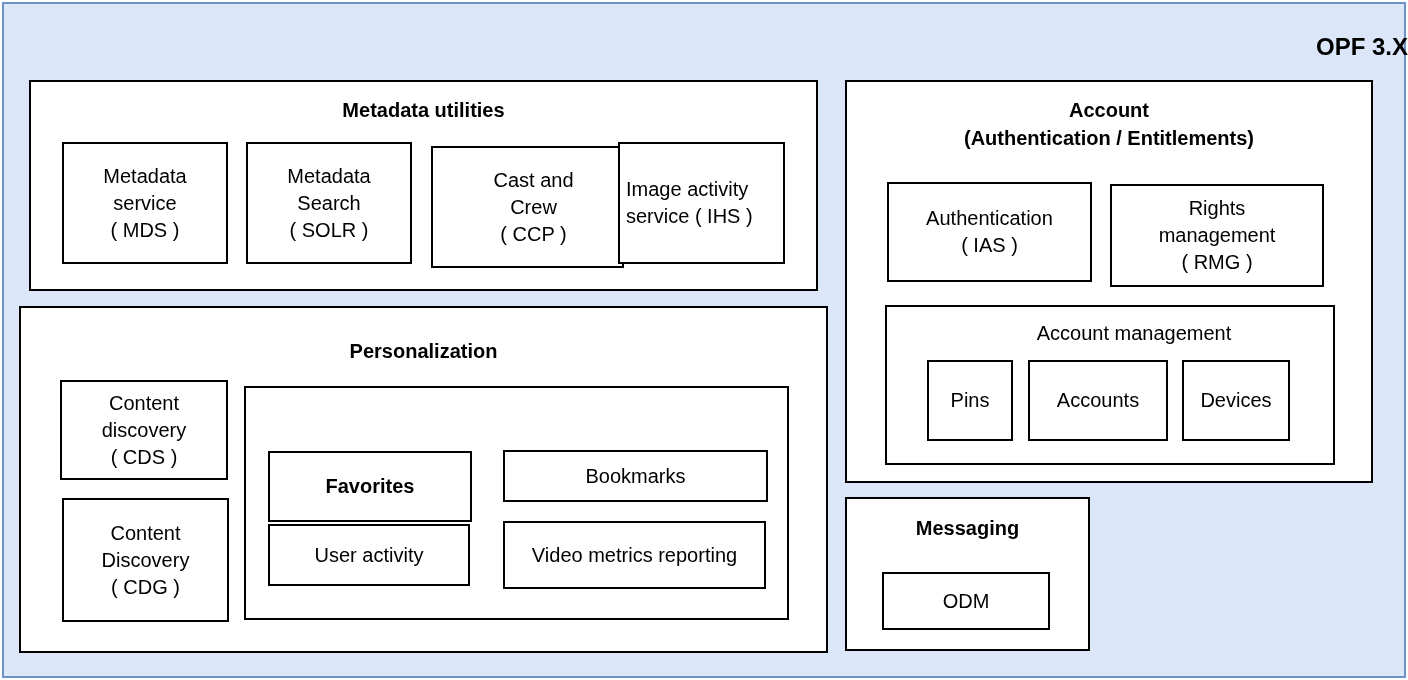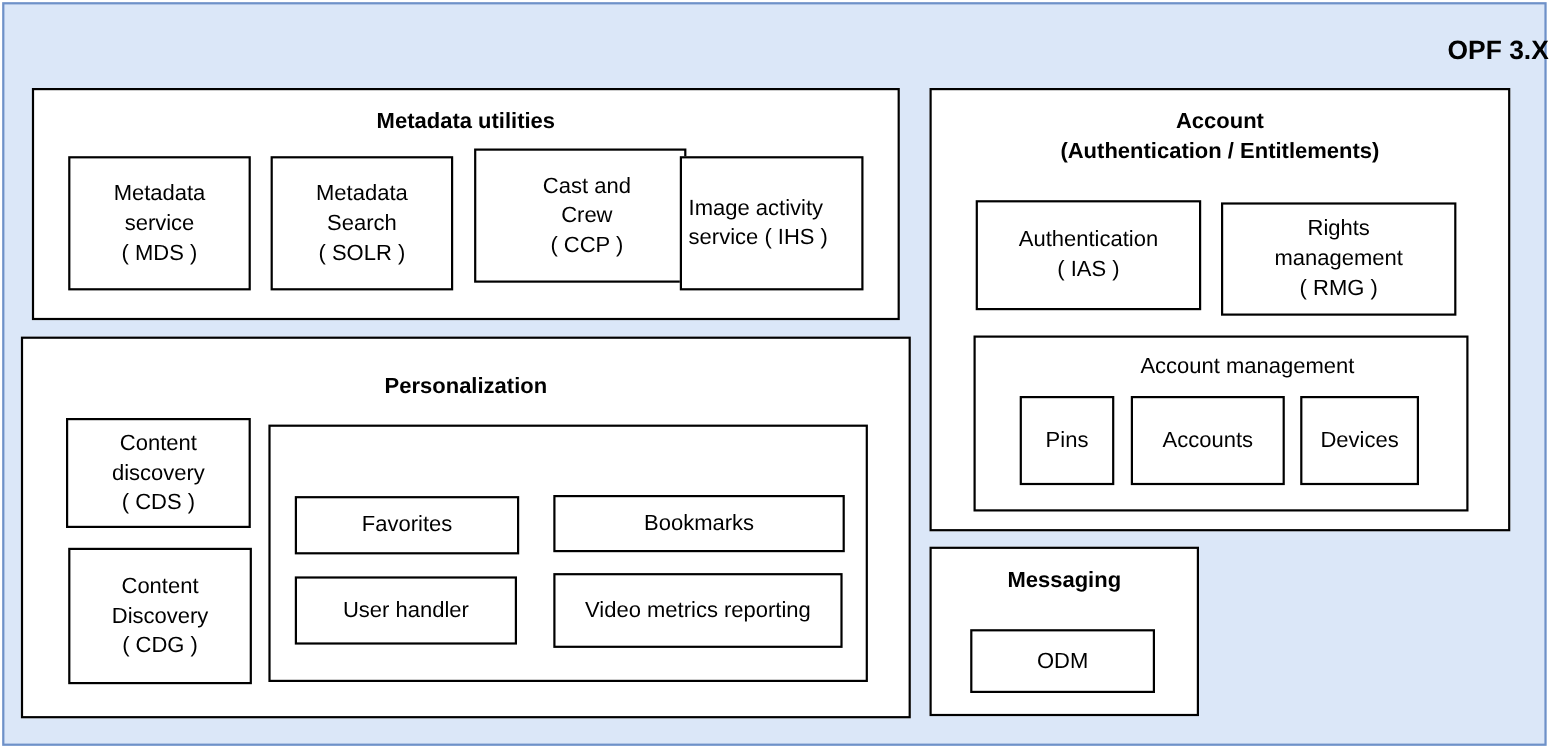--- a/index.html
+++ b/index.html
@@ -87,21 +87,21 @@
     <div class="box" style="left:31px; top:60px; width:166px; height:122px;">
       <span class="lbl">Metadata
 service
 ( MDS )</span>
     </div>
     <div class="box" style="left:215px; top:60px; width:166px; height:122px;">
       <span class="lbl">Metadata
 Search
 ( SOLR )</span>
     </div>
-    <div class="box" style="left:400px; top:53px; width:193px; height:122px;padding-left:12px;">
+    <div class="box" style="left:400px; top:64px; width:193px; height:122px;padding-left:12px;">
       <span class="lbl">Cast and
 Crew
 ( CCP )</span>
     </div>
     <div class="box align-left" style="left:587px; top:60px; width:167px; height:122px;">
       <span class="lbl">Image activity
 service ( IHS )</span>
     </div>
   </section>
 
@@ -112,28 +112,28 @@
 discovery
 ( CDS )</span>
     </div>
     <div class="box" style="left:41px; top:190px; width:167px; height:124px;">
       <span class="lbl">Content
 Discovery
 ( CDG )</span>
     </div>
 
     <div class="panel" style="left:223px; top:78px; width:545px; height:234px;">
-      <div class="box" style="left:22px; top:63px; width:204px; height:53px;">
+      <div class="box" style="left:22px; top:63px; width:204px; height:71px;font-weight:bold;">
         <span class="lbl">Favorites</span>
       </div>
       <div class="box" style="left:257px; top:62px; width:265px; height:52px;">
         <span class="lbl">Bookmarks</span>
       </div>
       <div class="box" style="left:22px; top:136px; width:202px; height:62px;">
-        <span class="lbl">User handler</span>
+        <span class="lbl">User activity</span>
       </div>
       <div class="box" style="left:257px; top:133px; width:263px; height:68px;">
         <span class="lbl">Video metrics reporting</span>
       </div>
     </div>
   </section>
 
   <section class="panel" style="left:845px; top:80px; width:528px; height:403px;">
     <h2 class="panel-title" style="top:14px; line-height:28px;">Account
 (Authentication / Entitlements)</h2>

